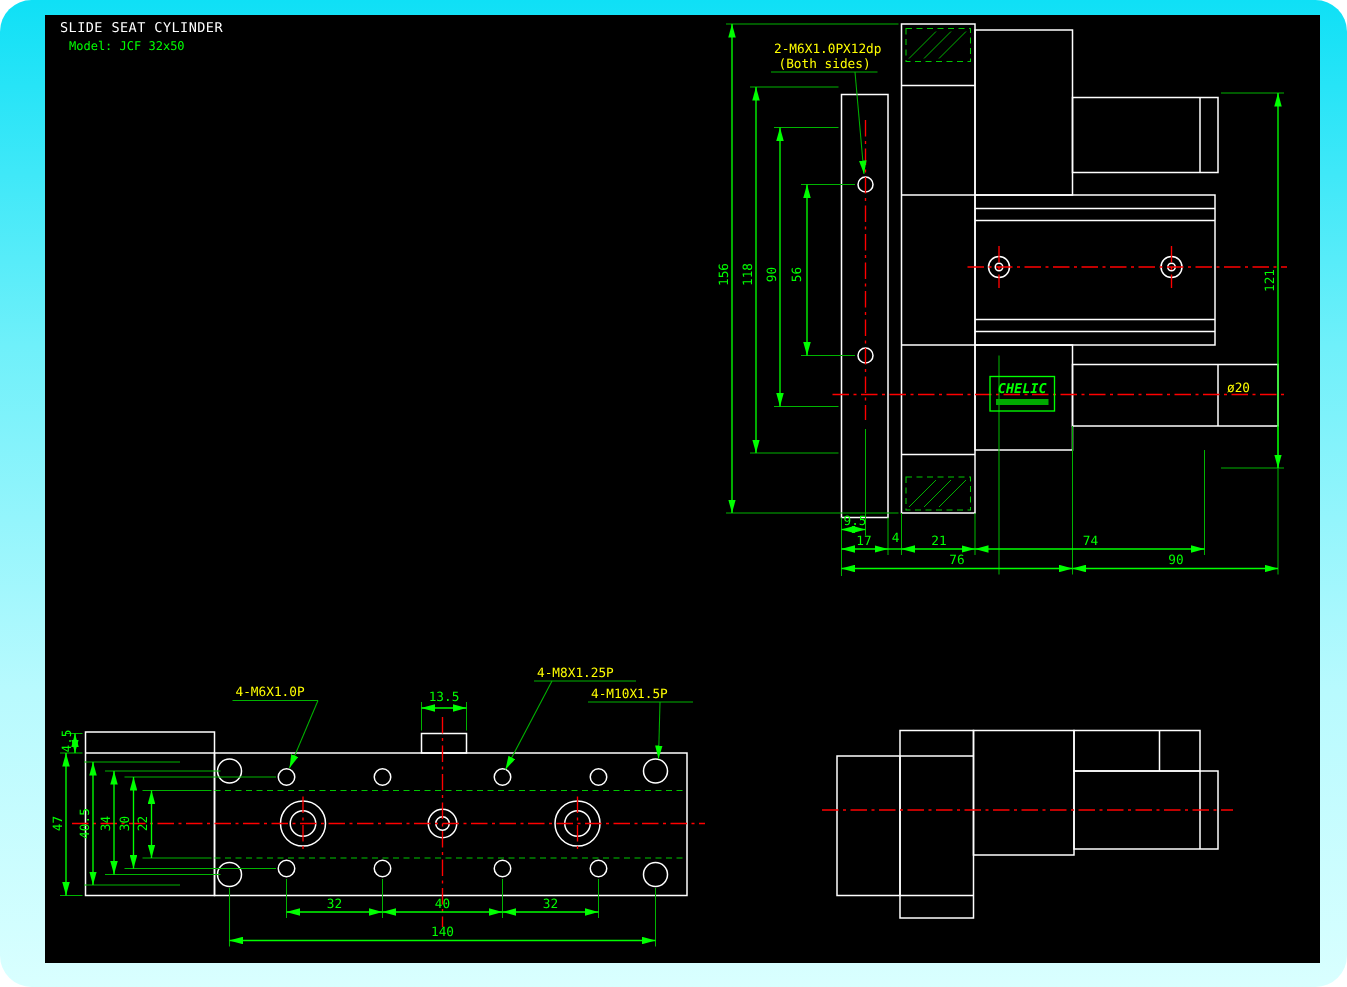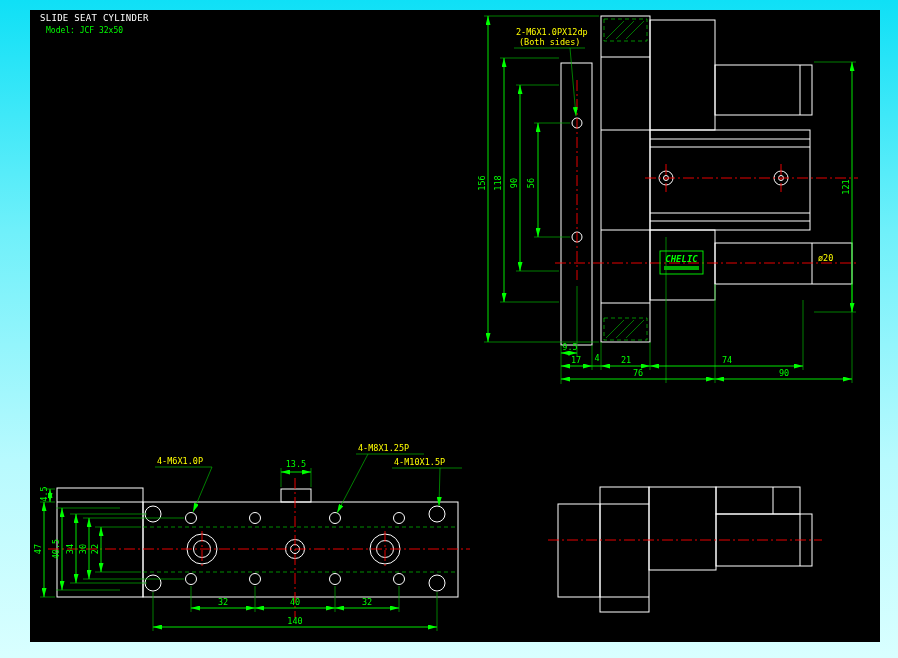--- a/index.html
+++ b/index.html
@@ -1,19 +1,20 @@
 <!DOCTYPE html>
 <html><head>
 <meta charset="utf-8">
 <style>
   html,body{margin:0;padding:0;}
   .stage{
     position:relative;width:898px;height:658px;overflow:hidden;
     background:linear-gradient(180deg,#0fe0f6 0%,#6ff0fa 35%,#b8fafe 70%,#d9ffff 100%);
     font-family:"DejaVu Sans Mono",monospace;
+    border-radius:21px;
   }
   svg{position:absolute;left:0;top:0;}
   .g{stroke:#ffffff;stroke-width:1;fill:none;}
   .dim{stroke:#00ff00;stroke-width:0.9;fill:none;}
   .ext{stroke:#00b400;stroke-width:0.7;fill:none;}
   .cl{stroke:#ff0000;stroke-width:0.9;fill:none;stroke-dasharray:11 3 2 3;}
   .hd{stroke:#00c800;stroke-width:0.7;fill:none;stroke-dasharray:4 3;}
   .hatch{stroke:#00c800;stroke-width:0.6;fill:none;}
   text{fill:#00ff00;font-family:"DejaVu Sans Mono",monospace;font-size:8.5px;}
   text.lbl{fill:#ffff00;}

